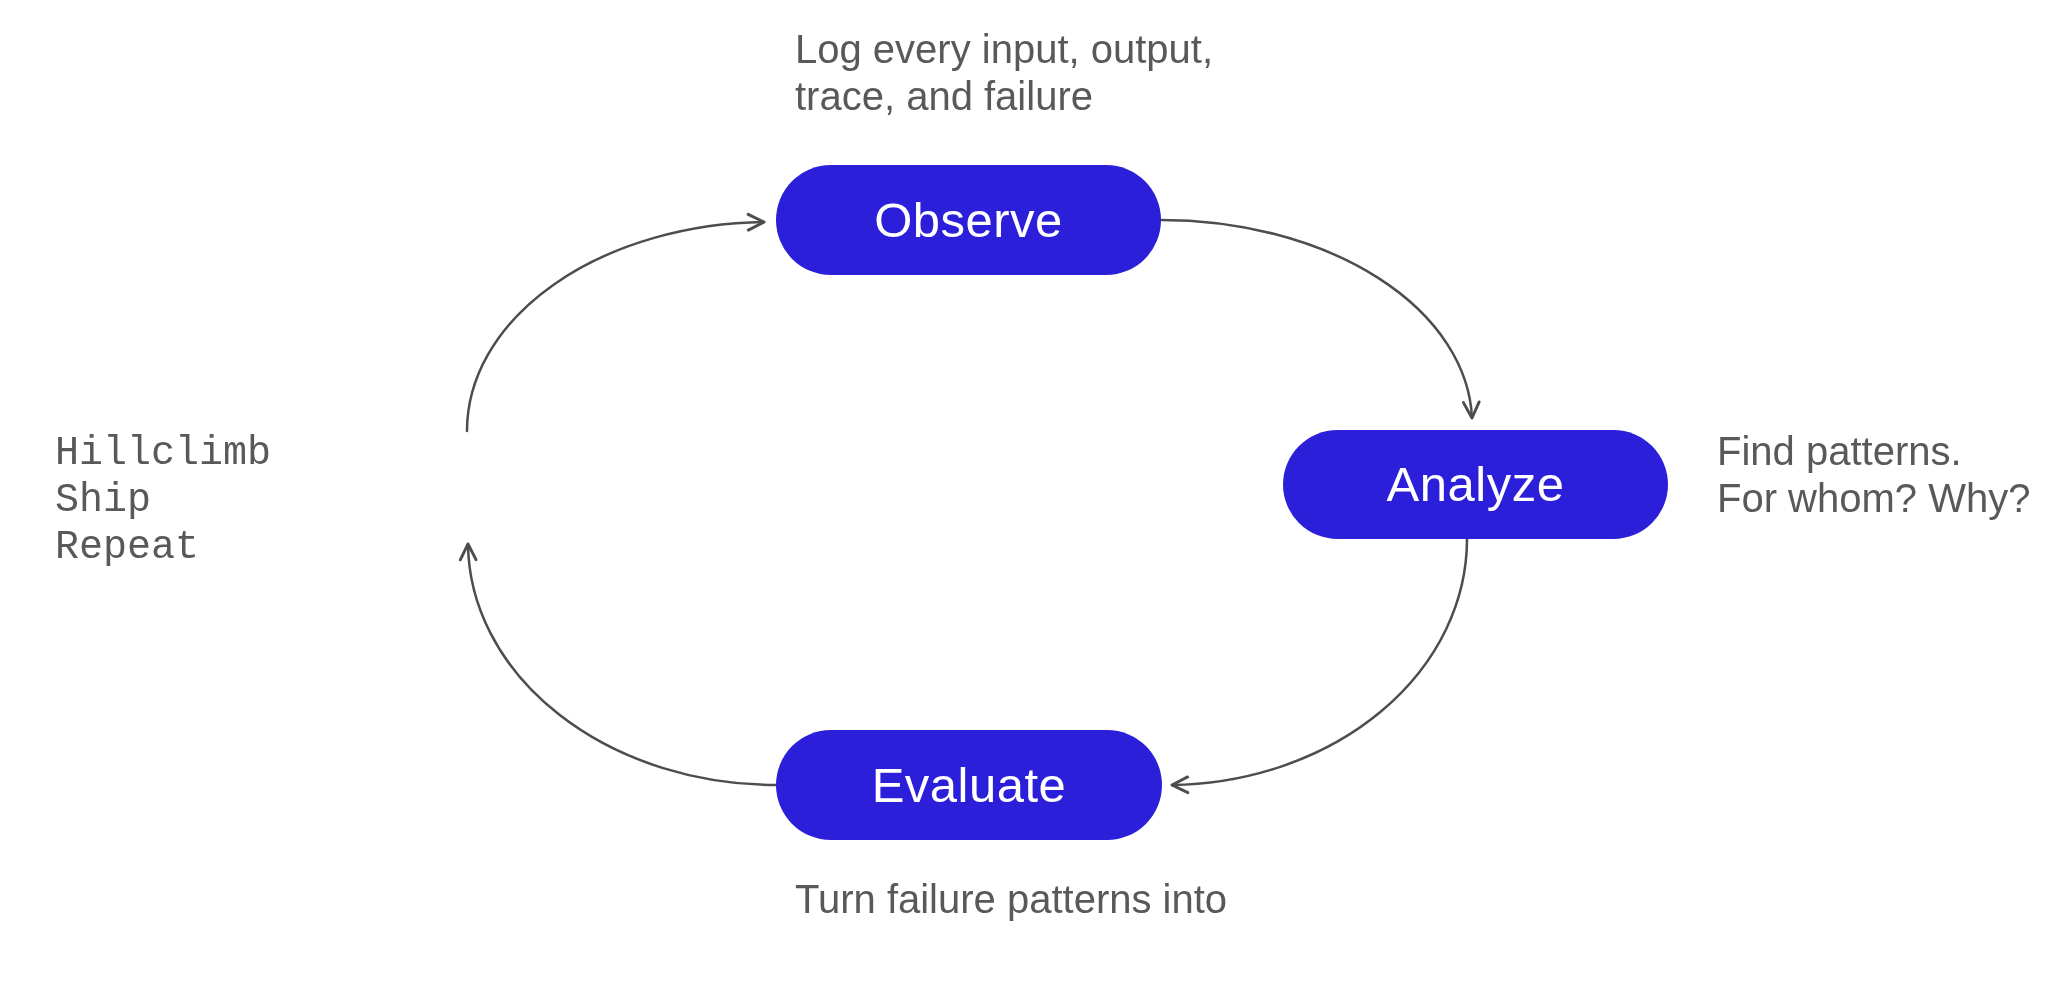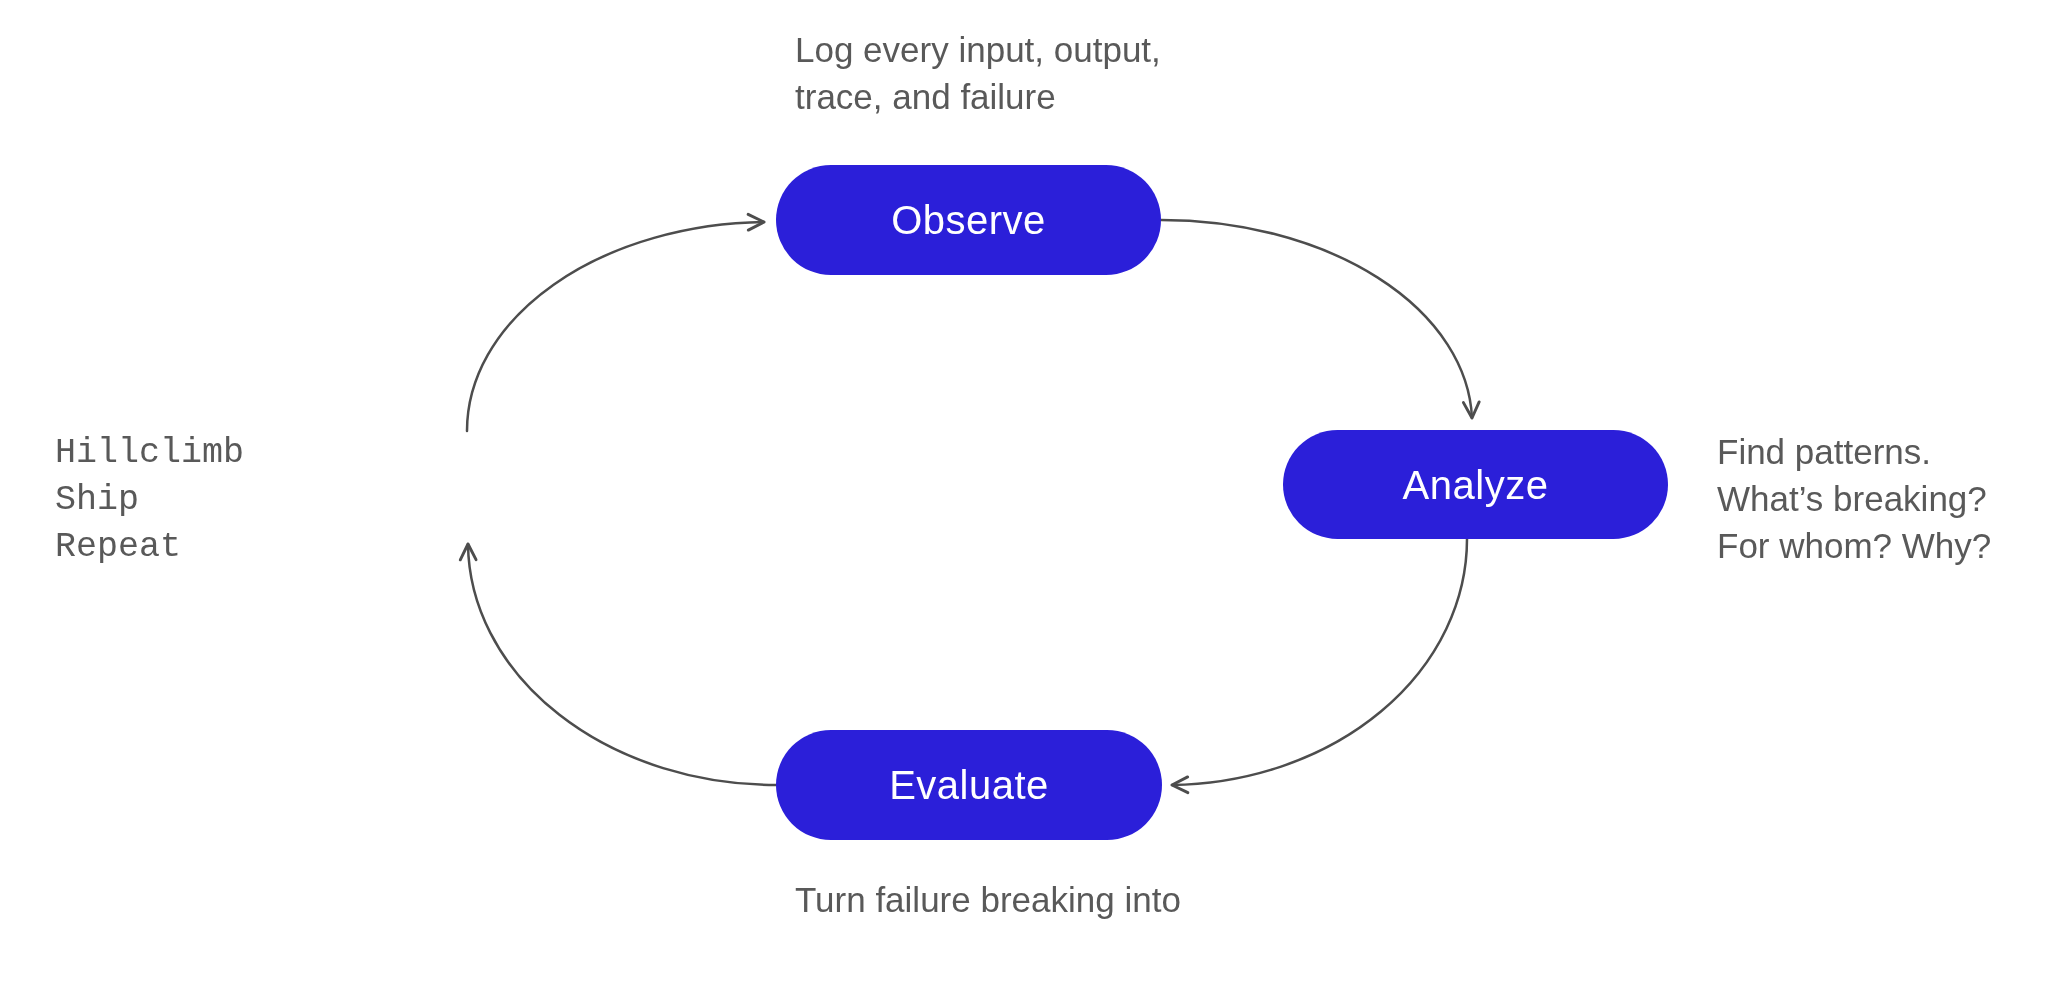--- a/index.html
+++ b/index.html
@@ -29,33 +29,33 @@
     pointer-events: none;
   }
   .node {
     position: absolute;
     display: flex;
     align-items: center;
     justify-content: center;
     background: var(--node-fill, #2B1FD9);
     color: var(--node-text, #ffffff);
     border-radius: 56px;
-    font-size: 40px;
+    font-size: 49px;
     font-weight: 500;
     letter-spacing: 0.5px;
     line-height: 1;
   }
   .node-observe  { left: 776px;  top: 165px; width: 385px; height: 110px; }
   .node-analyze  { left: 1283px; top: 430px; width: 385px; height: 109px; text-align: right; }
   .node-evaluate { left: 776px;  top: 730px; width: 386px; height: 110px; }
   .node-improve  { left: 273px;  top: 431px; width: 387px; height: 107px; }
   .annotation {
     position: absolute;
     color: var(--annotation-text, #595959);
-    font-size: 35px;
+    font-size: 40px;
     line-height: 47px;
     font-weight: 400;
     white-space: nowrap;
   }
   .annotation .line { display: block; }
   .note-observe  { left: 795px;  top: 26px;  }
   .note-analyze  { left: 1717px; top: 428px; }
   .note-evaluate { left: 795px;  top: 876px; }
   .note-improve  { left: 55px;   top: 430px; font-family: Liberation Mono, monospace; }
 </style>
@@ -88,26 +88,25 @@
     <span>Evaluate</span>
   </div>
 
   <div class="annotation note-observe">
     <span class="line">Log every input, output,</span>
     <span class="line">trace, and failure</span>
   </div>
 
   <div class="annotation note-analyze">
     <span class="line">Find patterns.</span>
-    <span class="line">What’s breaking?</span>
     <span class="line">For whom? Why?</span>
   </div>
 
   <div class="annotation note-evaluate">
-    <span class="line">Turn failure breaking into</span>
+    <span class="line">Turn failure patterns into</span>
   </div>
 
   <div class="annotation note-improve">
     <span class="line">Hillclimb</span>
     <span class="line">Ship</span>
     <span class="line">Repeat</span>
   </div>
 
 </div>
 

